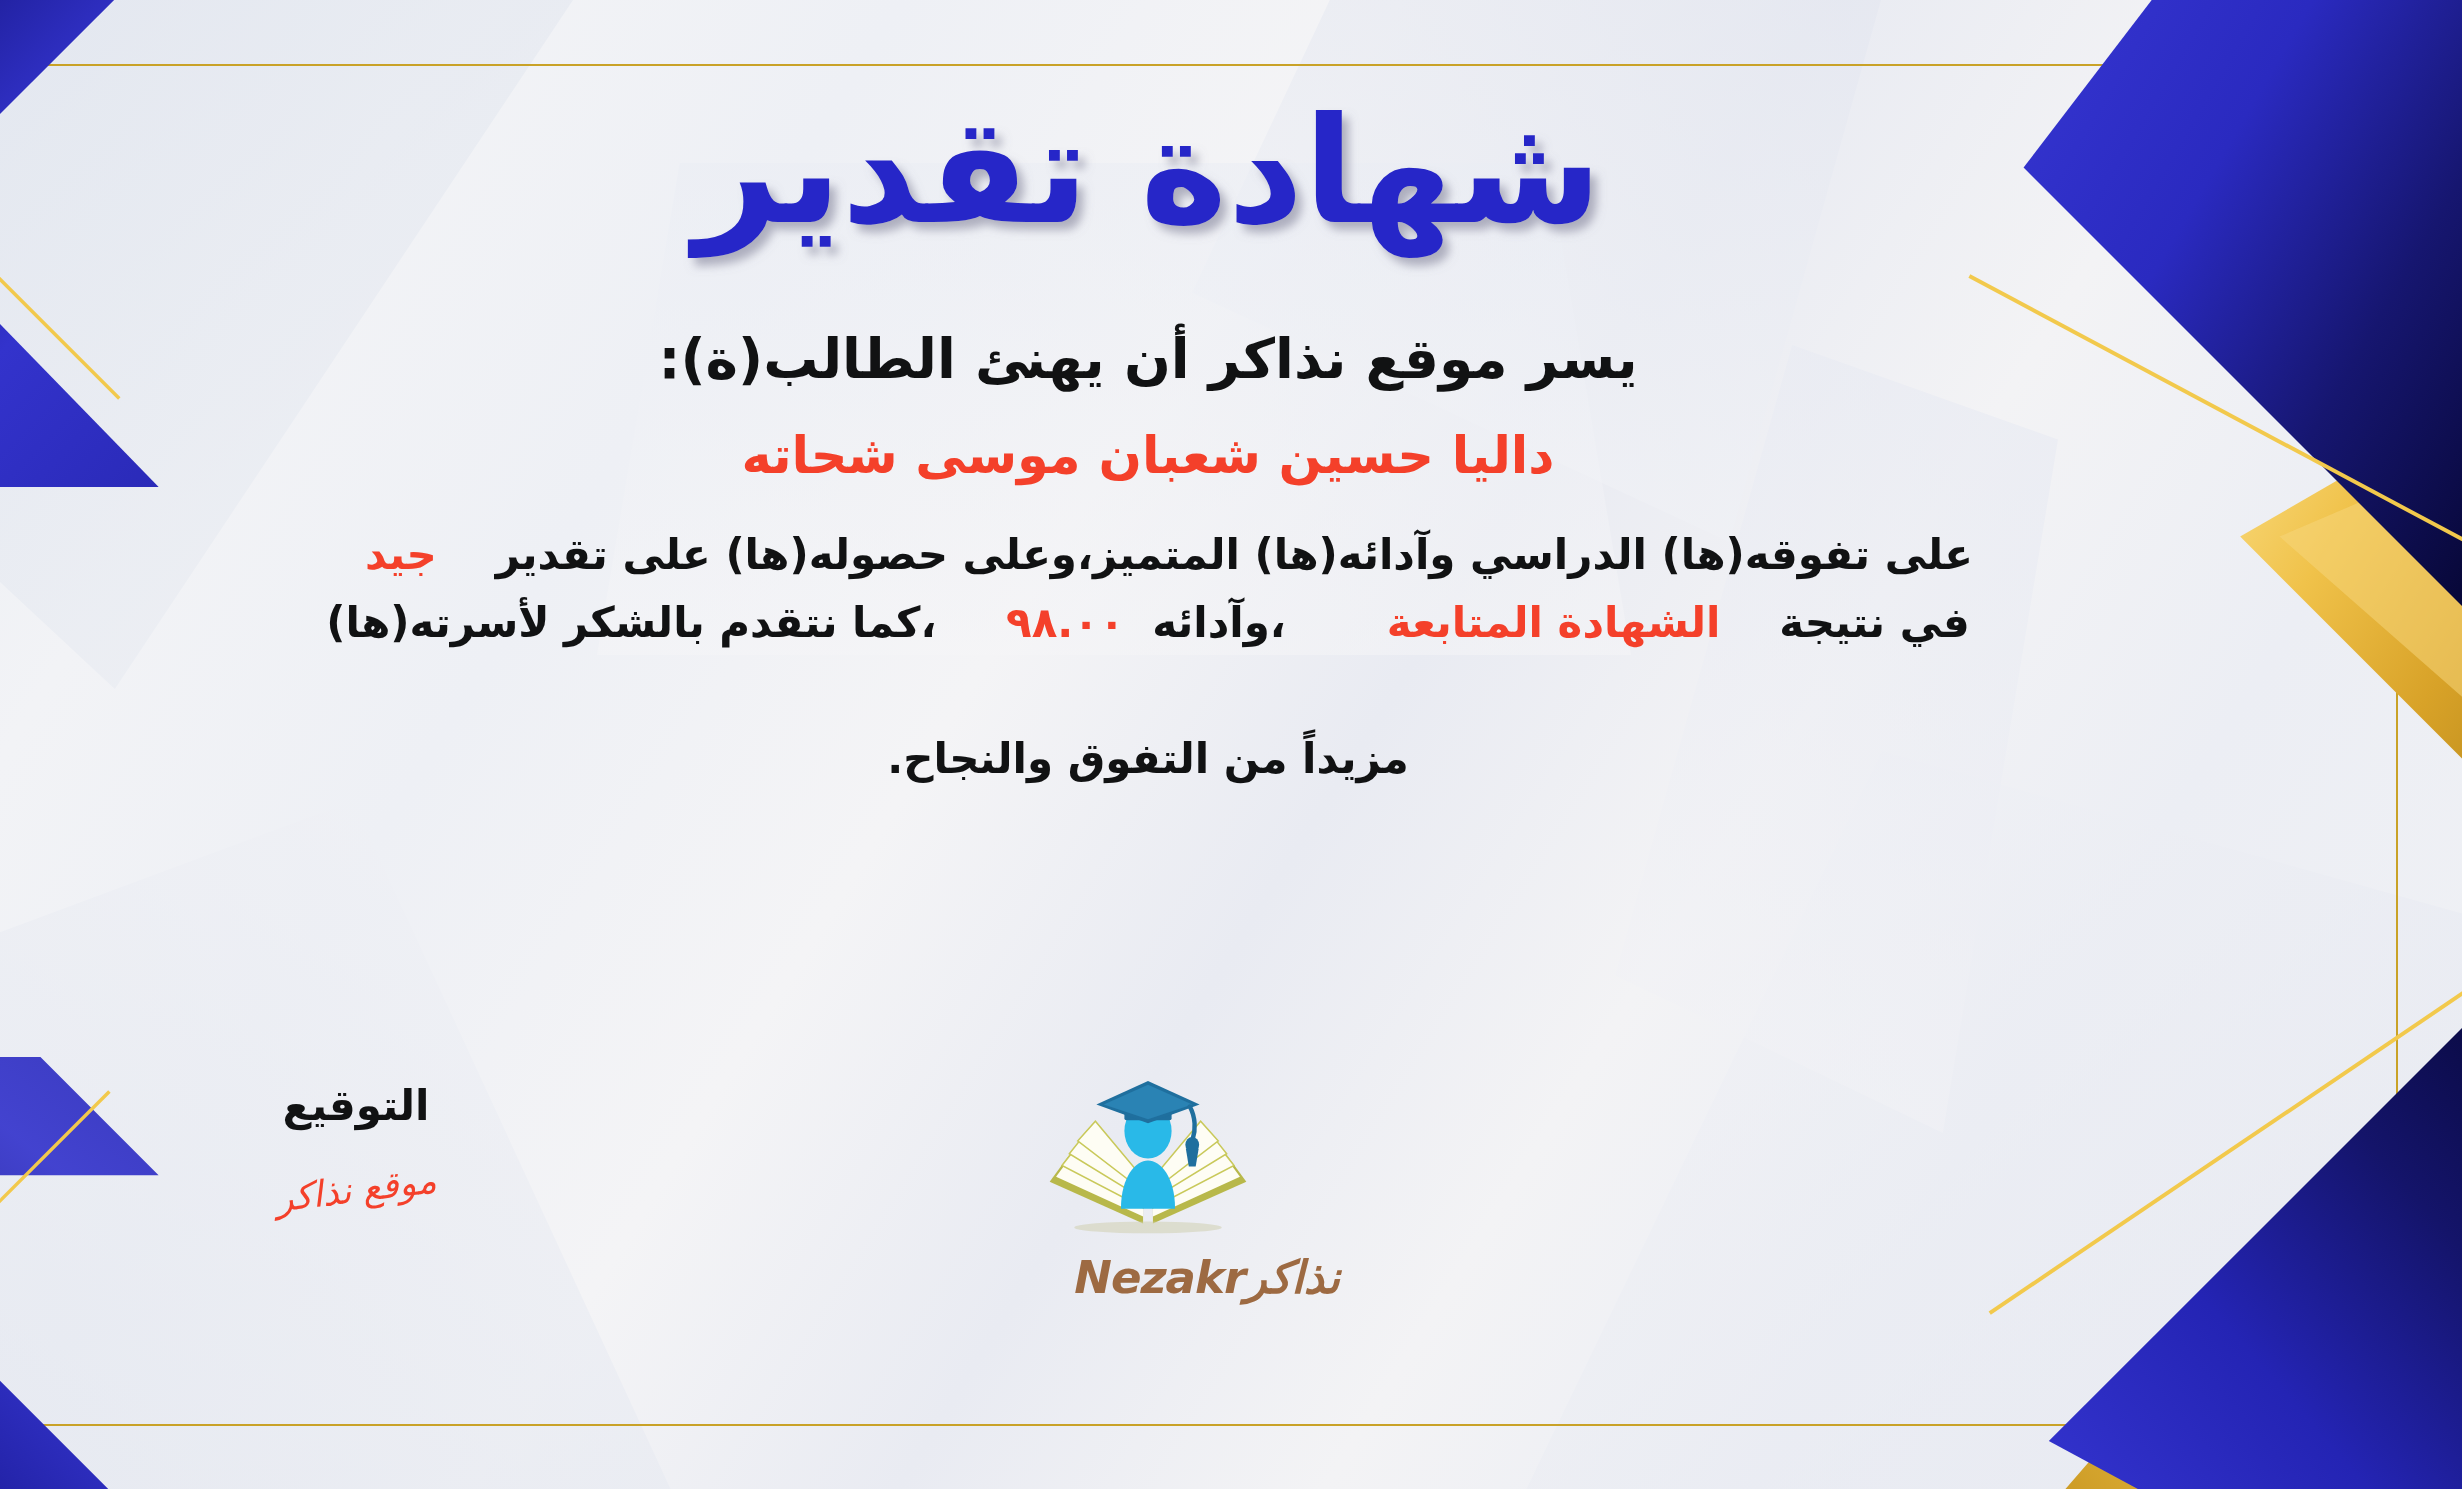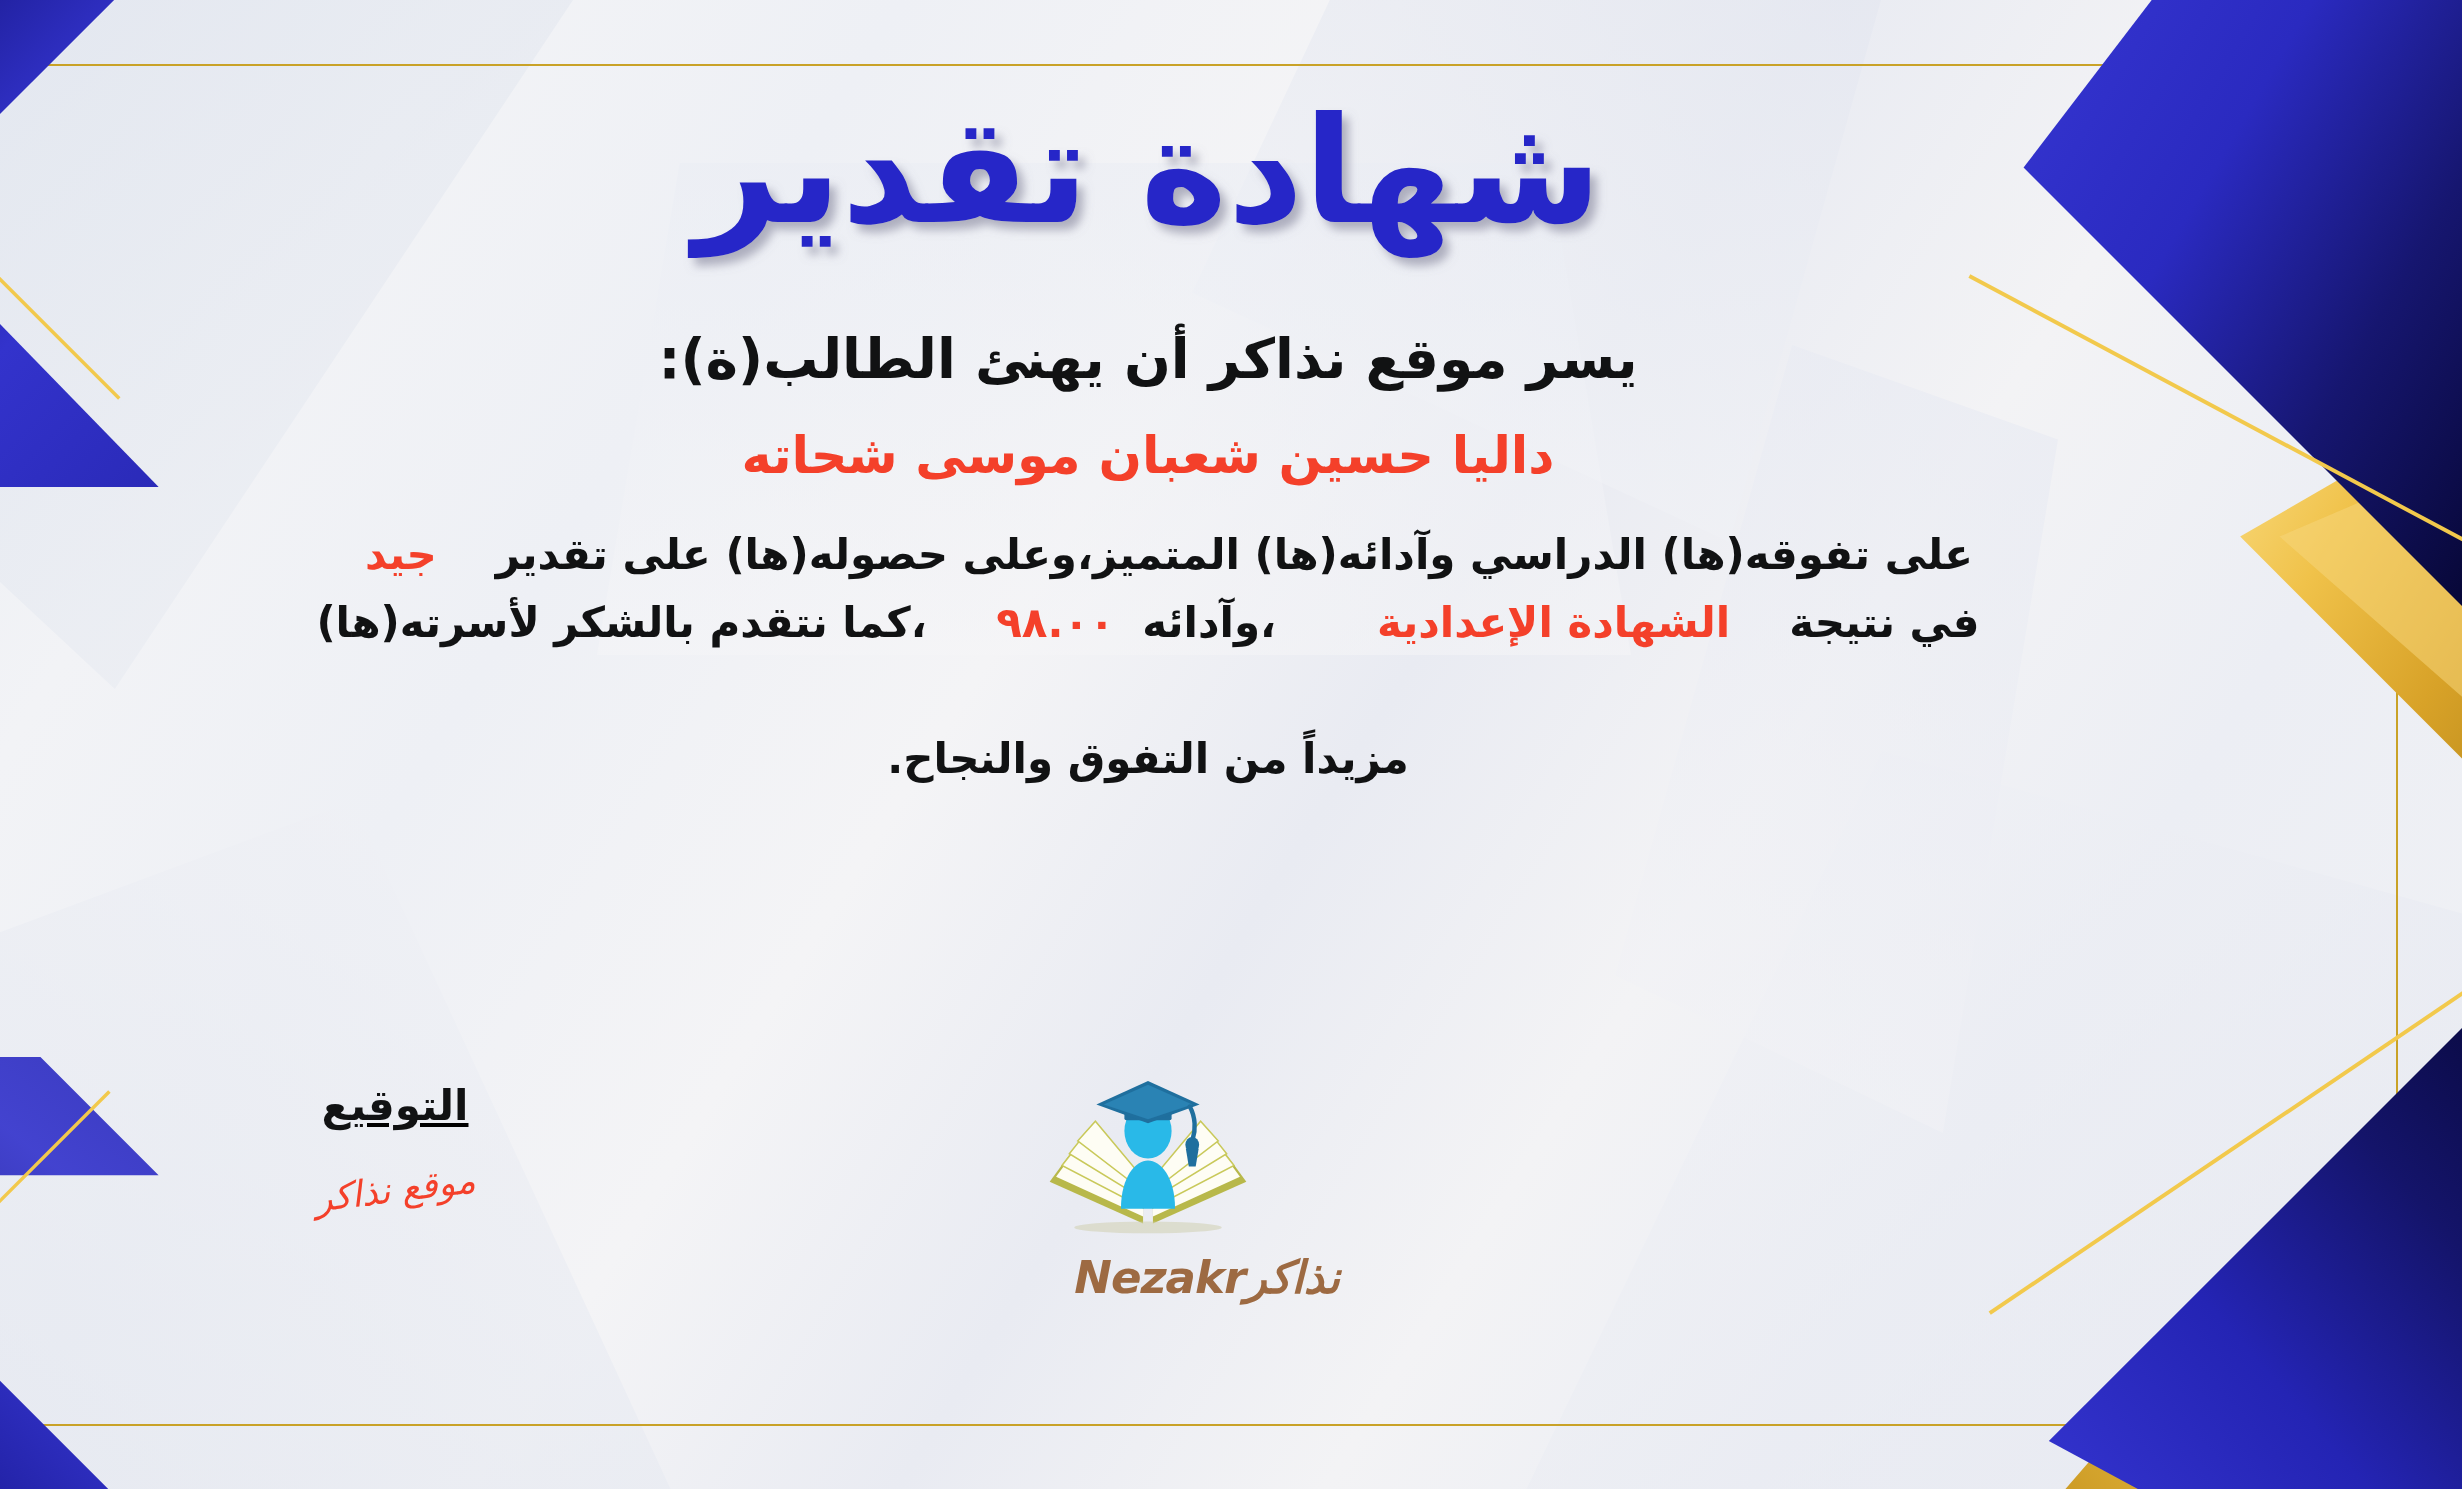--- a/index.html
+++ b/index.html
@@ -133,25 +133,24 @@
   .footer-row {
     position: absolute;
     left: 0; right: 0;
     bottom: 94px;
     height: 315px;
     z-index: 7;
   }
 
   .signature-block {
     position: absolute;
-    left: 374px;
+    left: 335px;
     top: 0;
     width: 374px;
     text-align: center;
-    text-decoration: underline;
   }
   .signature-label {
     font-size: 42px;
     font-weight: 700;
     color: #111213;
     margin-bottom: 14.8px;
   }
   .signature-mark {
     font-size: 36px;
     color: #f4402a;
@@ -305,21 +304,21 @@
     </div>
 
     <div class="body-block">
 
       <div class="greeting">يسر موقع نذاكر أن يهنئ الطالب(ة):</div>
 
       <div class="student-name">داليا حسين شعبان موسى شحاته</div>
 
       <div class="paragraph">
         <span>على تفوقه(ها) الدراسي وآدائه(ها) المتميز،وعلى حصوله(ها) على تقدير</span><span class="gap"></span><span class="hl">جيد</span><br>
-        <span>في نتيجة</span><span class="gap"></span><span class="hl">الشهادة الإعدادية</span><span class="gap"></span><span>،وآدائه</span><span class="gap-sm"></span><span class="hl">٩٨.٠٠</span><span class="gap-sm"></span><span>،كما نتقدم بالشكر لأسرته(ها)</span><br>
+        <span>في نتيجة</span><span class="gap"></span><span class="hl">الشهادة المتابعة</span><span class="gap"></span><span>،وآدائه</span><span class="gap-sm"></span><span class="hl">٩٨.٠٠</span><span class="gap-sm"></span><span>،كما نتقدم بالشكر لأسرته(ها)</span><br>
         <br>
         <span>مزيداً من التفوق والنجاح.</span>
       </div>
 
     </div>
   </div>
 
   <div class="footer-row">
 
     <div class="signature-block">

